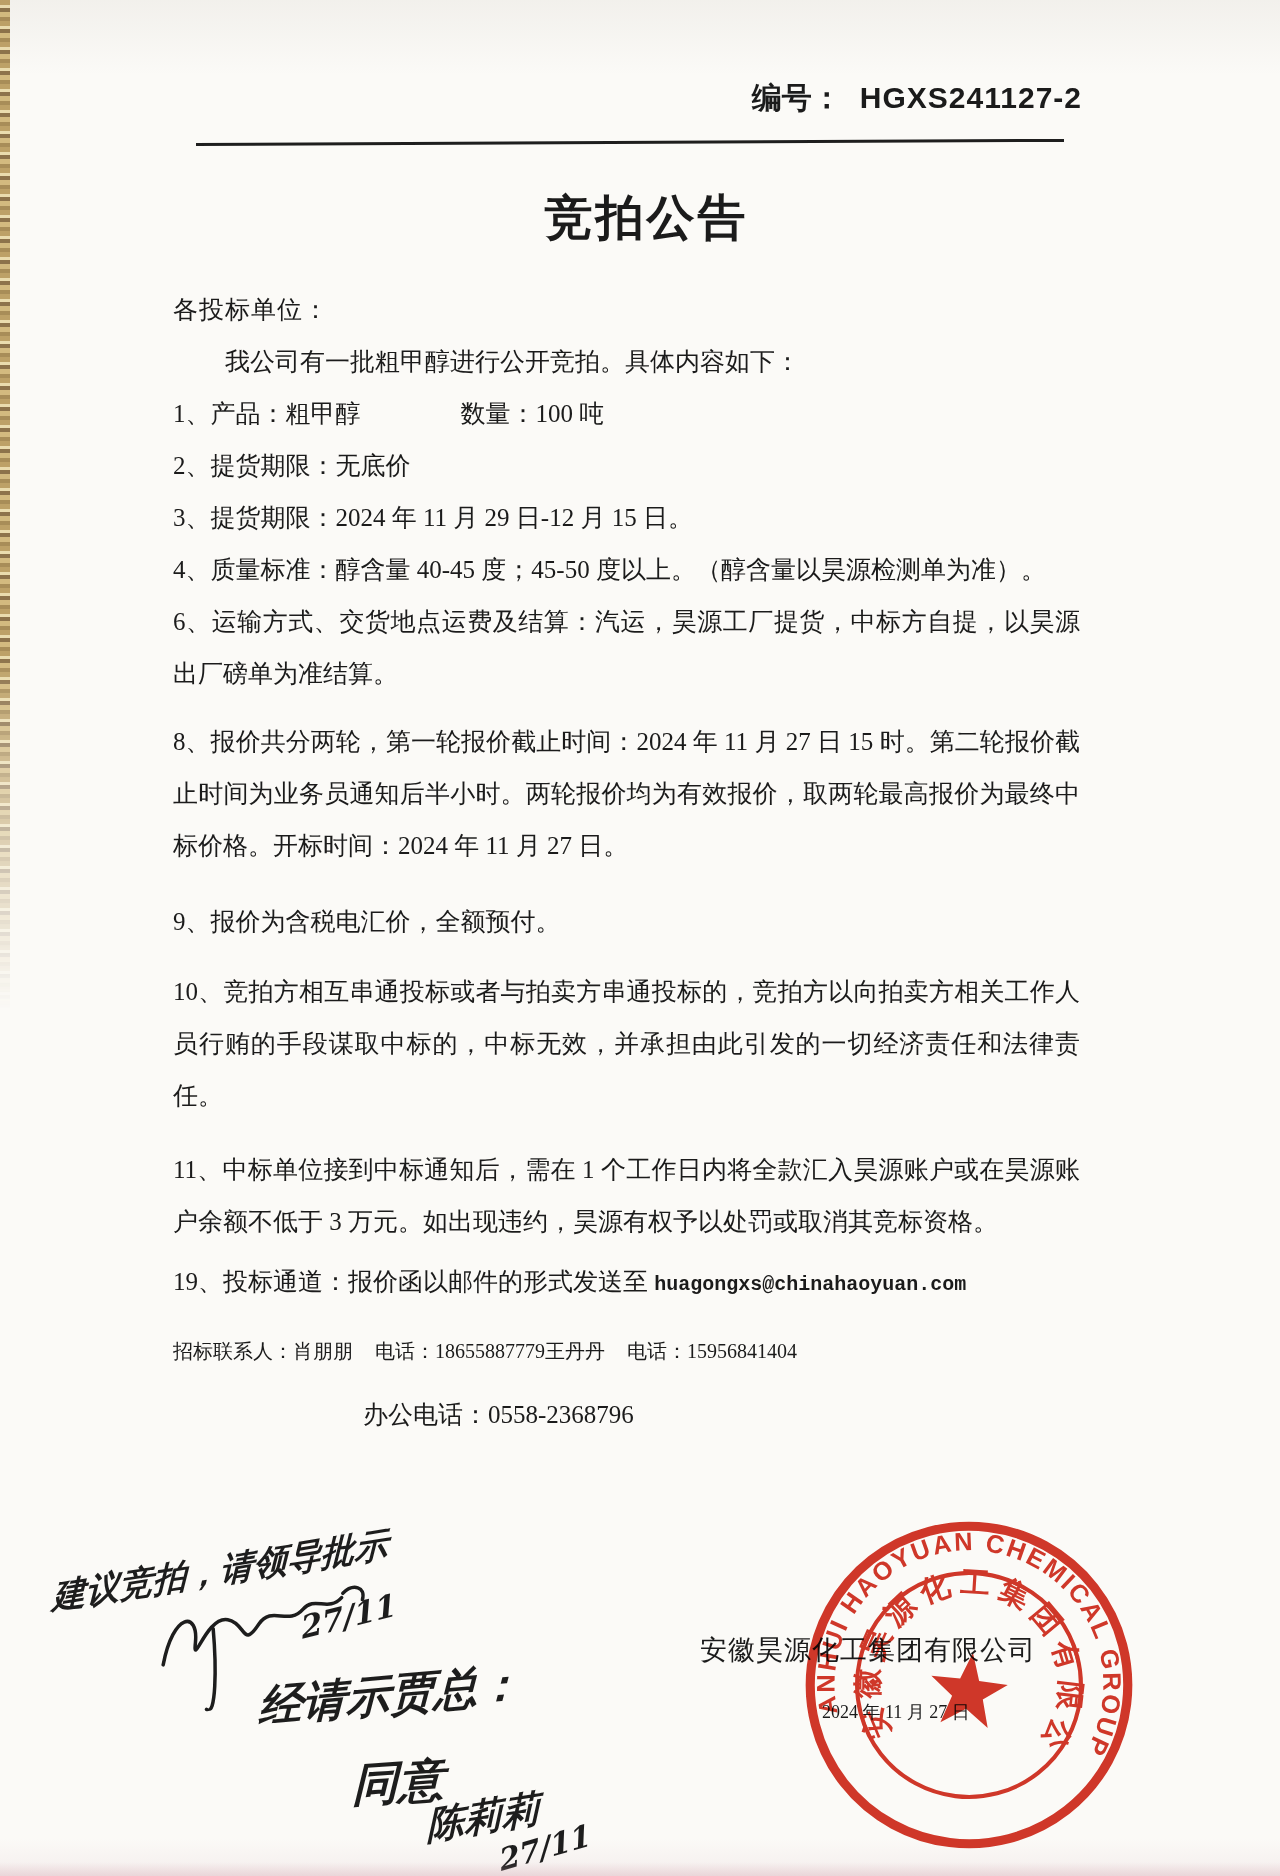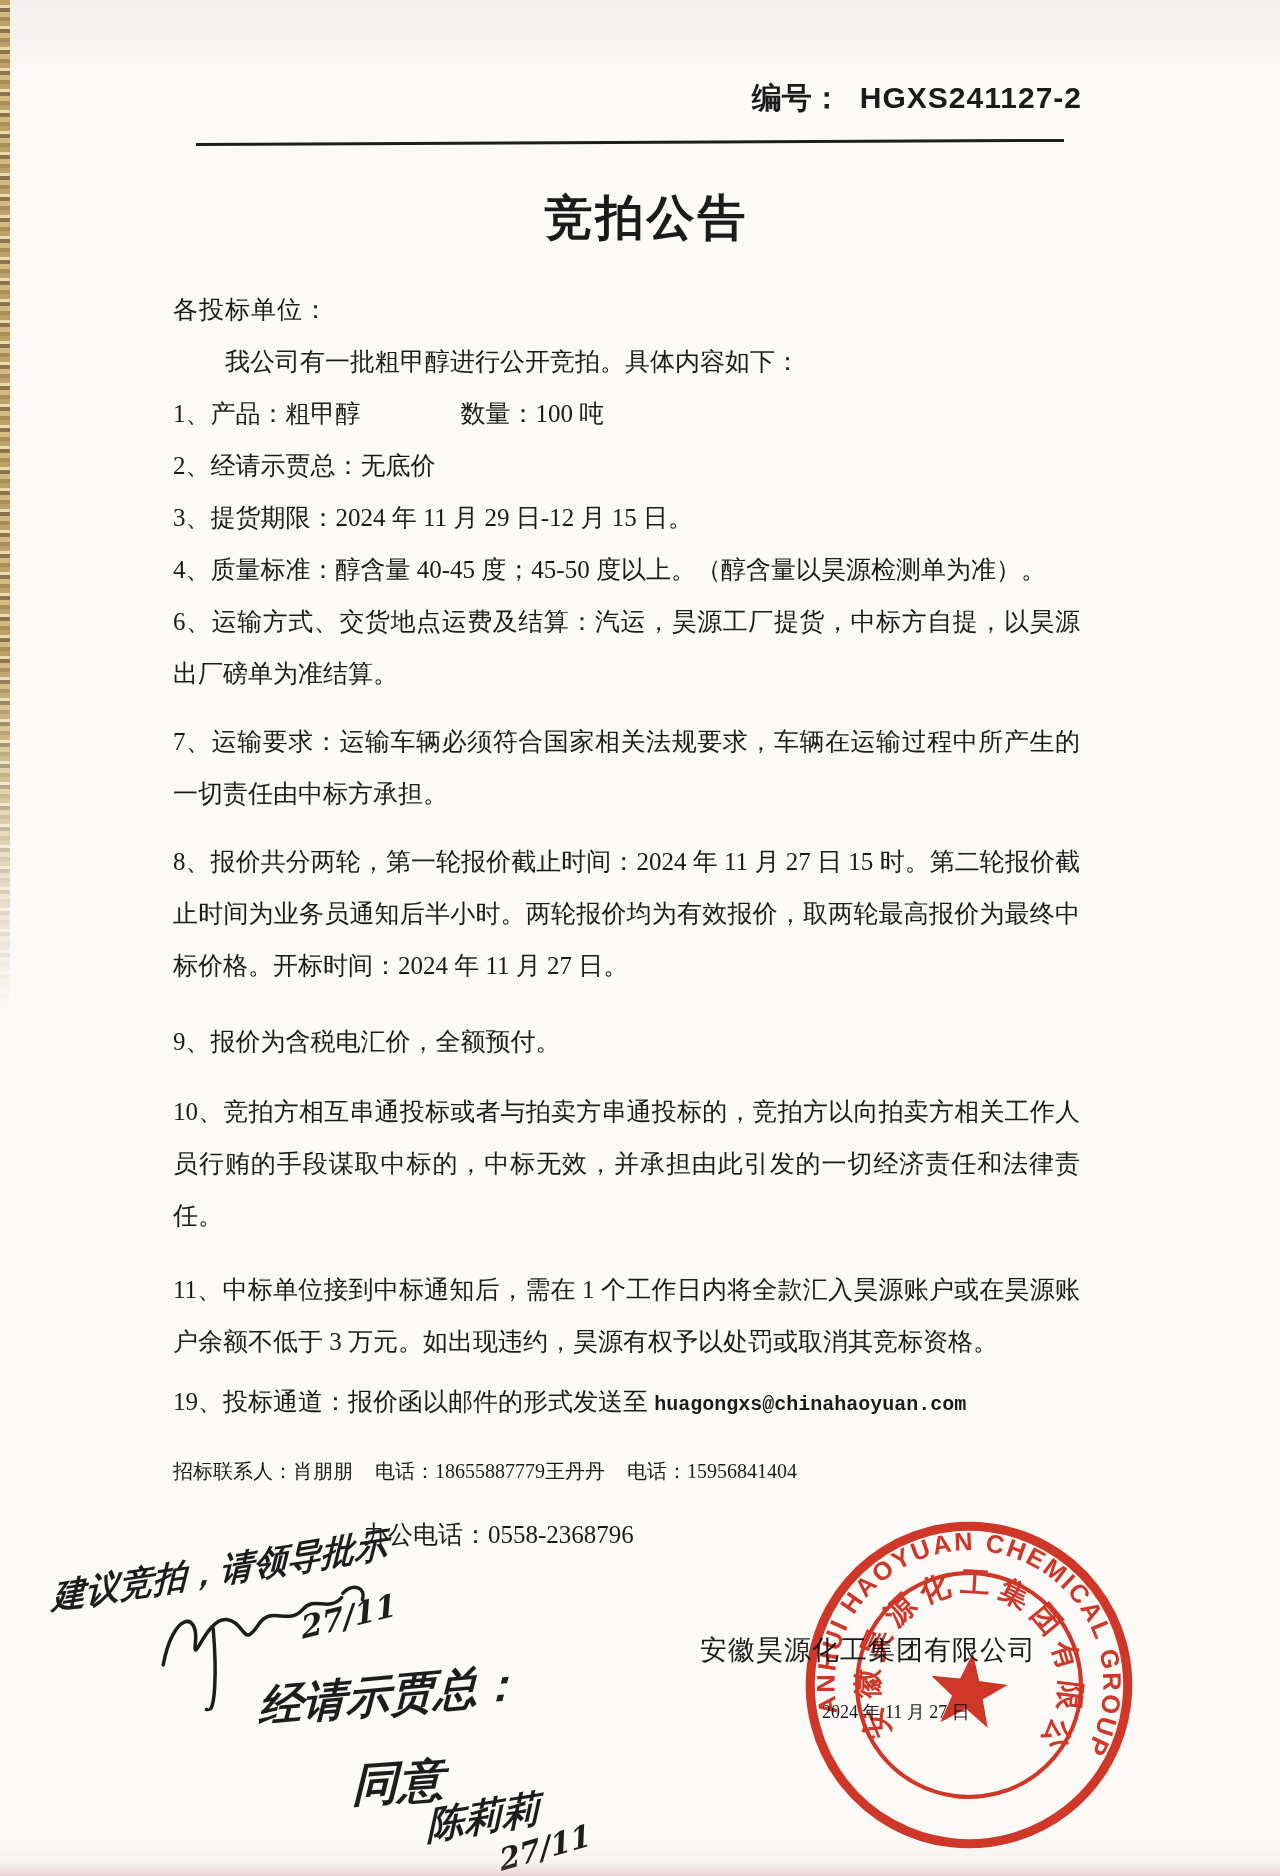--- a/index.html
+++ b/index.html
@@ -85,25 +85,24 @@
   </div>
   <div class="rule"></div>
 
   <div class="body-col">
     <div class="title">竞拍公告</div>
 
     <p class="salutation">各投标单位：</p>
     <p class="intro">我公司有一批粗甲醇进行公开竞拍。具体内容如下：</p>
 
     <p><span>1、</span><span>产品：粗甲醇　　　　数量：100 吨</span></p>
-    <p><span>2、</span><span>经请示贾总：无底价</span></p>
+    <p><span>2、</span><span>提货期限：无底价</span></p>
     <p><span>3、</span><span>提货期限：2024 年 11 月 29 日-12 月 15 日。</span></p>
     <p><span>4、</span><span>质量标准：醇含量 40-45 度；45-50 度以上。（醇含量以昊源检测单为准）。</span></p>
     <p><span>6、</span><span>运输方式、交货地点运费及结算：汽运，昊源工厂提货，中标方自提，以昊源出厂磅单为准结算。</span></p>
-    <p class="mt16"><span>7、</span><span>运输要求：运输车辆必须符合国家相关法规要求，车辆在运输过程中所产生的一切责任由中标方承担。</span></p>
     <p class="mt16"><span>8、</span><span>报价共分两轮，第一轮报价截止时间：2024 年 11 月 27 日 15 时。第二轮报价截止时间为业务员通知后半小时。两轮报价均为有效报价，取两轮最高报价为最终中标价格。开标时间：2024 年 11 月 27 日。</span></p>
     <p class="mt24"><span>9、</span><span>报价为含税电汇价，全额预付。</span></p>
     <p class="mt18"><span>10、</span><span>竞拍方相互串通投标或者与拍卖方串通投标的，竞拍方以向拍卖方相关工作人员行贿的手段谋取中标的，中标无效，并承担由此引发的一切经济责任和法律责任。</span></p>
     <p class="mt22"><span>11、</span><span>中标单位接到中标通知后，需在 1 个工作日内将全款汇入昊源账户或在昊源账户余额不低于 3 万元。如出现违约，昊源有权予以处罚或取消其竞标资格。</span></p>
     <p class="mt8"><span>19、</span><span>投标通道：报价函以邮件的形式发送至 </span><span class="email">huagongxs@chinahaoyuan.com</span></p>
 
     <div class="contacts">
       <span>
         <span>招标联系人：</span><span>肖朋朋</span><span class="gap"></span><span>电话：</span><span>18655887779</span>
       </span>

